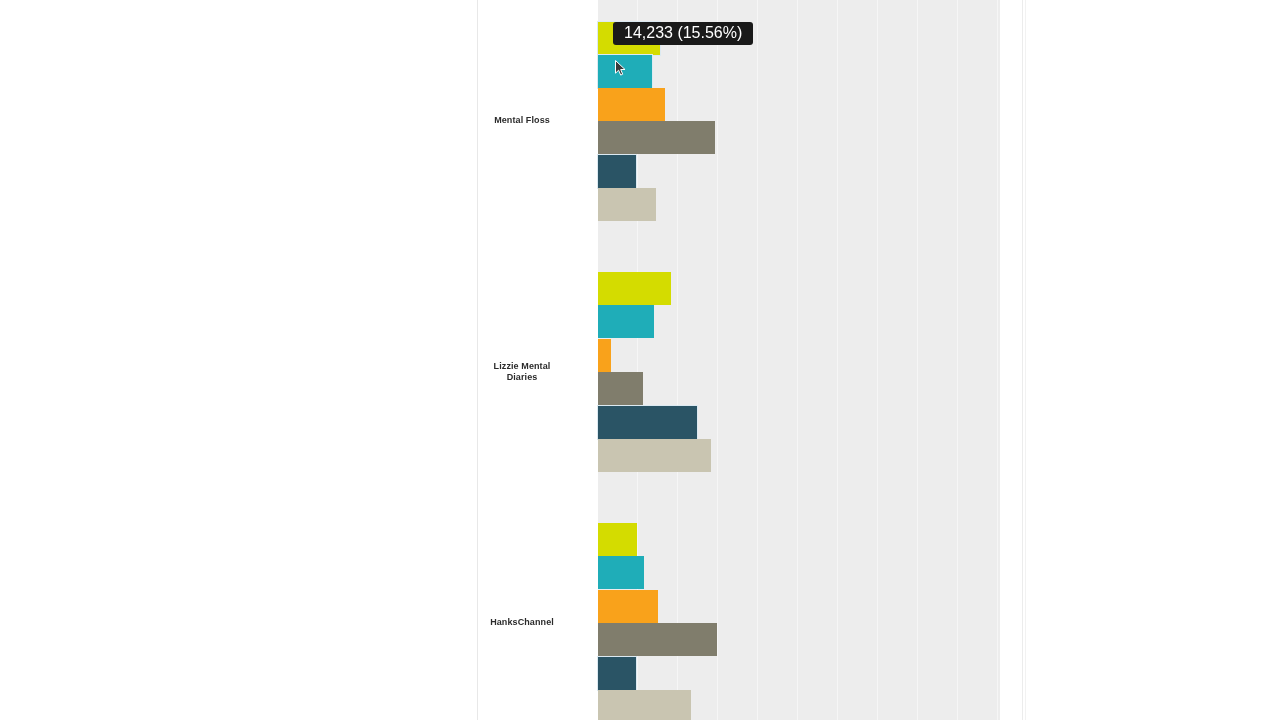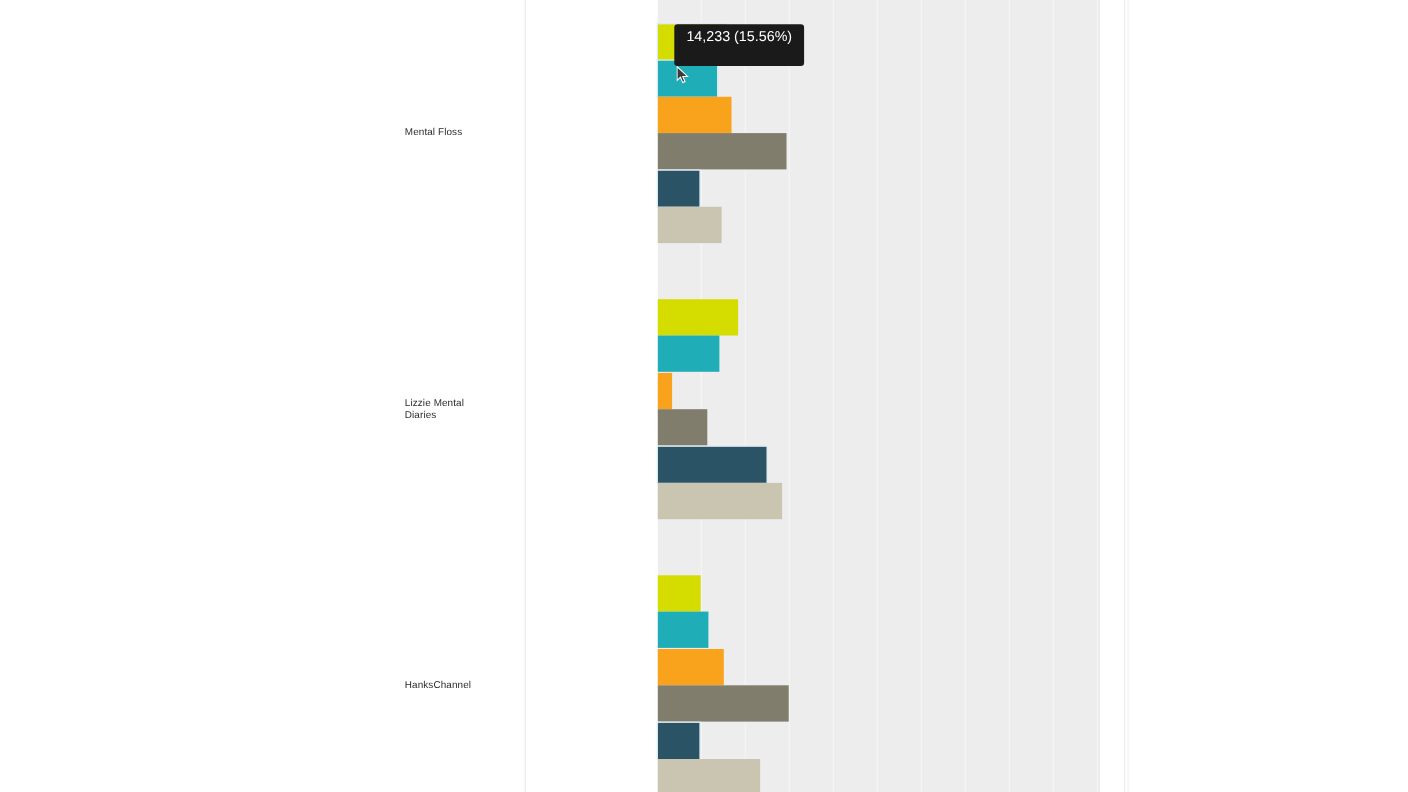--- a/index.html
+++ b/index.html
@@ -56,25 +56,25 @@
     position: absolute;
     top: 0;
     height: 720px;
     width: 1px;
     background: #f6f6f6;
   }
 
   
   .cat-label {
     position: absolute;
-    right: 712px;          
+    right: 658px;          
     width: 200px;
-    text-align: left;
+    text-align: center;
     font-size: 9px;
-    font-weight: normal;
+    font-weight: bold;
     color: #2b2b2b;
     line-height: 11px;
     letter-spacing: .1px;
     white-space: pre-line;
   }
 
   
   .bar {
     position: absolute;
     left: 598px;
@@ -83,23 +83,23 @@
   }
   .bar.hl {
     outline: 1px solid #dceaf2;
   }
 
   
   .tooltip {
     position: absolute;
     background: #1a1a1a;
     color: #ffffff;
-    font-size: 13px;
+    font-size: 16px;
     line-height: 21px;
-    height: 38px;
+    height: 23px;
     padding: 0 11px;
     border-radius: 3px;
     white-space: nowrap;
     box-sizing: border-box;
   }
 
   
   .cursor {
     position: absolute;
     width: 12px;

